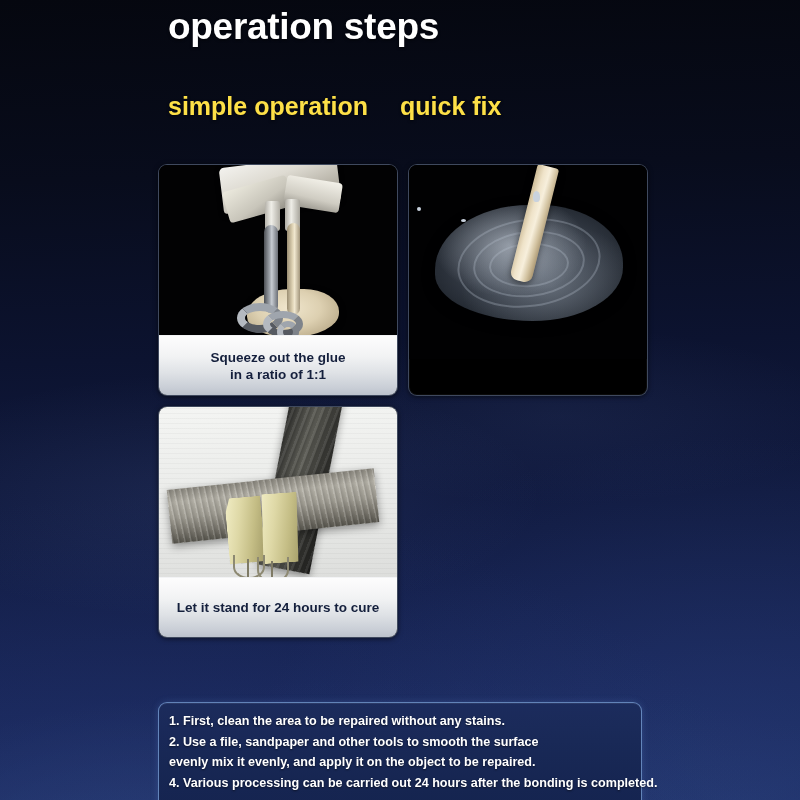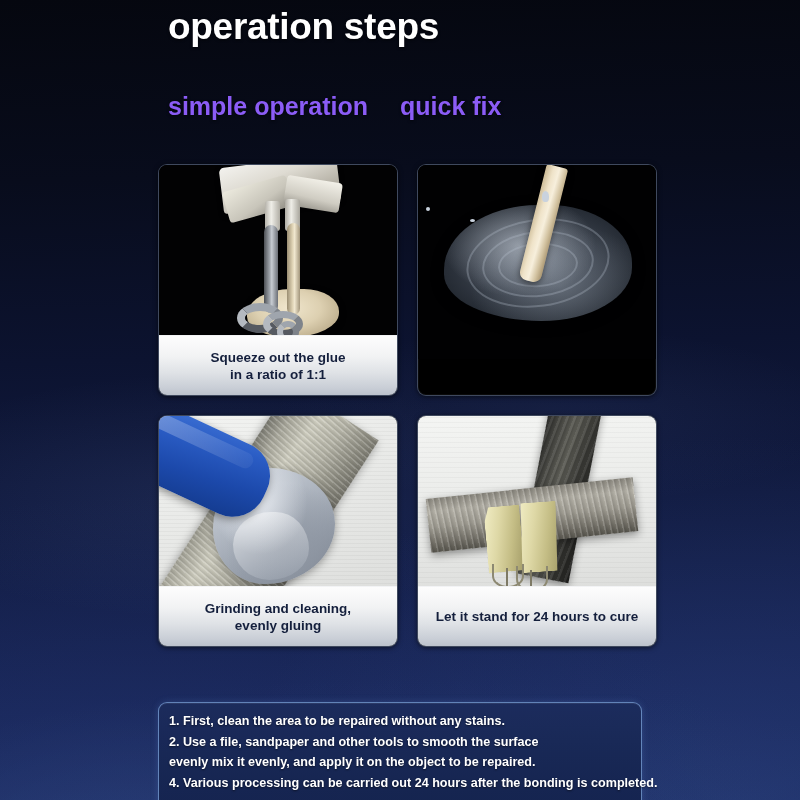--- a/index.html
+++ b/index.html
@@ -58,34 +58,34 @@
     left: 168px;
     top: 92px;
     display: flex;
     align-items: baseline;
     gap: 32px;
     white-space: nowrap;
   }
   .subtitle {
     font-size: 25px;
     font-weight: 700;
-    color: #8b5cf6;
+    color: #fde047;
     text-shadow: 0 1px 3px rgba(0,0,0,0.6);
   }
 
   
   #cards {
     position: absolute;
     left: 158px;
     top: 164px;
     width: 504px;
     display: grid;
     grid-template-columns: 240px 240px;
     grid-template-rows: 232px 232px;
-    gap: 19px;
+    gap: 10px;
   }
 
   .card {
     position: relative;
     border-radius: 9px;
     border: 1px solid rgba(150,175,225,0.42);
     overflow: hidden;
     box-shadow: 0 1px 5px rgba(0,0,0,0.55), inset 0 0 0 1px rgba(255,255,255,0.04);
     background: #000;
   }
@@ -364,34 +364,20 @@
         <div class="swirl sw1"></div>
         <div class="swirl sw2"></div>
         <div class="swirl sw3"></div>
         <div class="stick"></div>
         <div class="spec spec1"></div>
         <div class="spec spec2"></div>
         <div class="spec spec3"></div>
       </div>
     </div>
 
-    <div class="card tall-row2">
-      <div class="card-photo">
-        <div class="ph-white"></div>
-        <div class="metal-bar"></div>
-        <div class="glue-smear"></div>
-        <div class="glue-smear2"></div>
-        <div class="spatula"></div>
-        <div class="spatula-hl"></div>
-      </div>
-      <div class="card-caption">
-        <span>Grinding and cleaning,</span>
-        <span>evenly gluing</span>
-      </div>
-    </div>
 
     <div class="card tall-row2">
       <div class="card-photo">
         <div class="ph-white2"></div>
         <div class="bar-dark"></div>
         <div class="bar-grey"></div>
         <div class="clip clip-a"></div>
         <div class="clip clip-b"></div>
         <div class="clip-wire wire-a"></div>
         <div class="clip-wire wire-b"></div>

